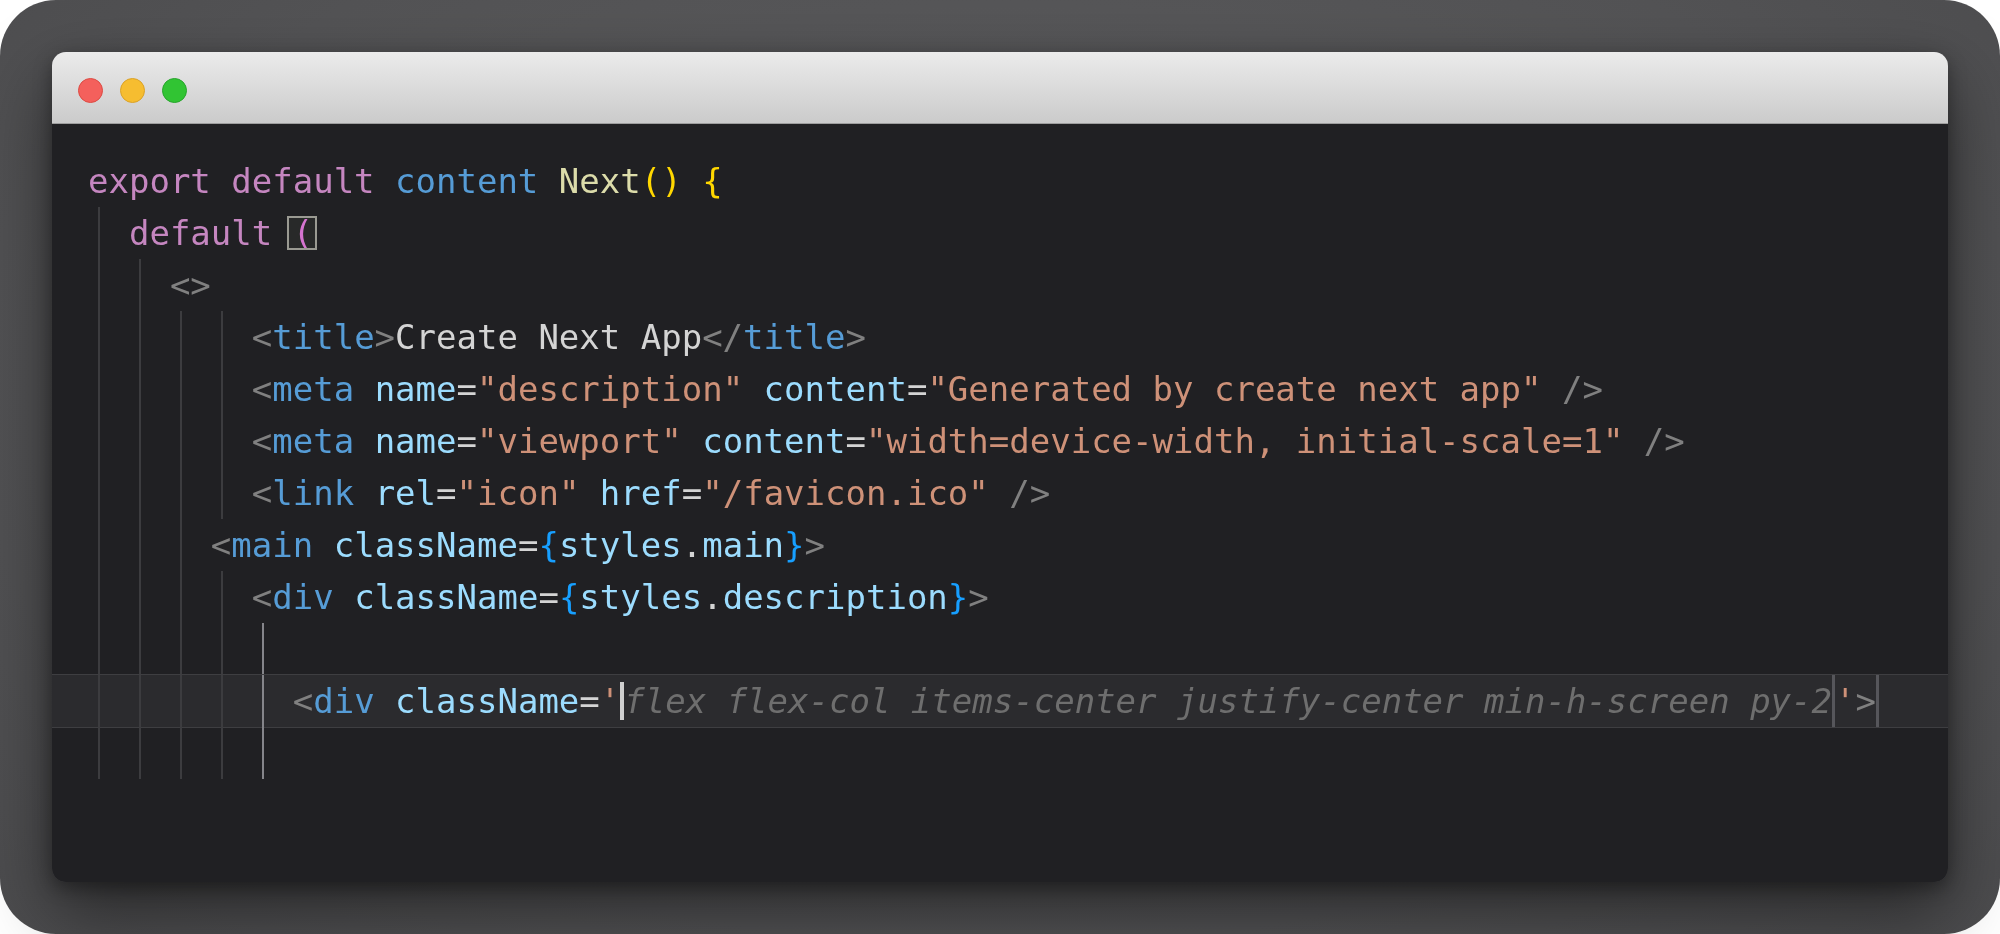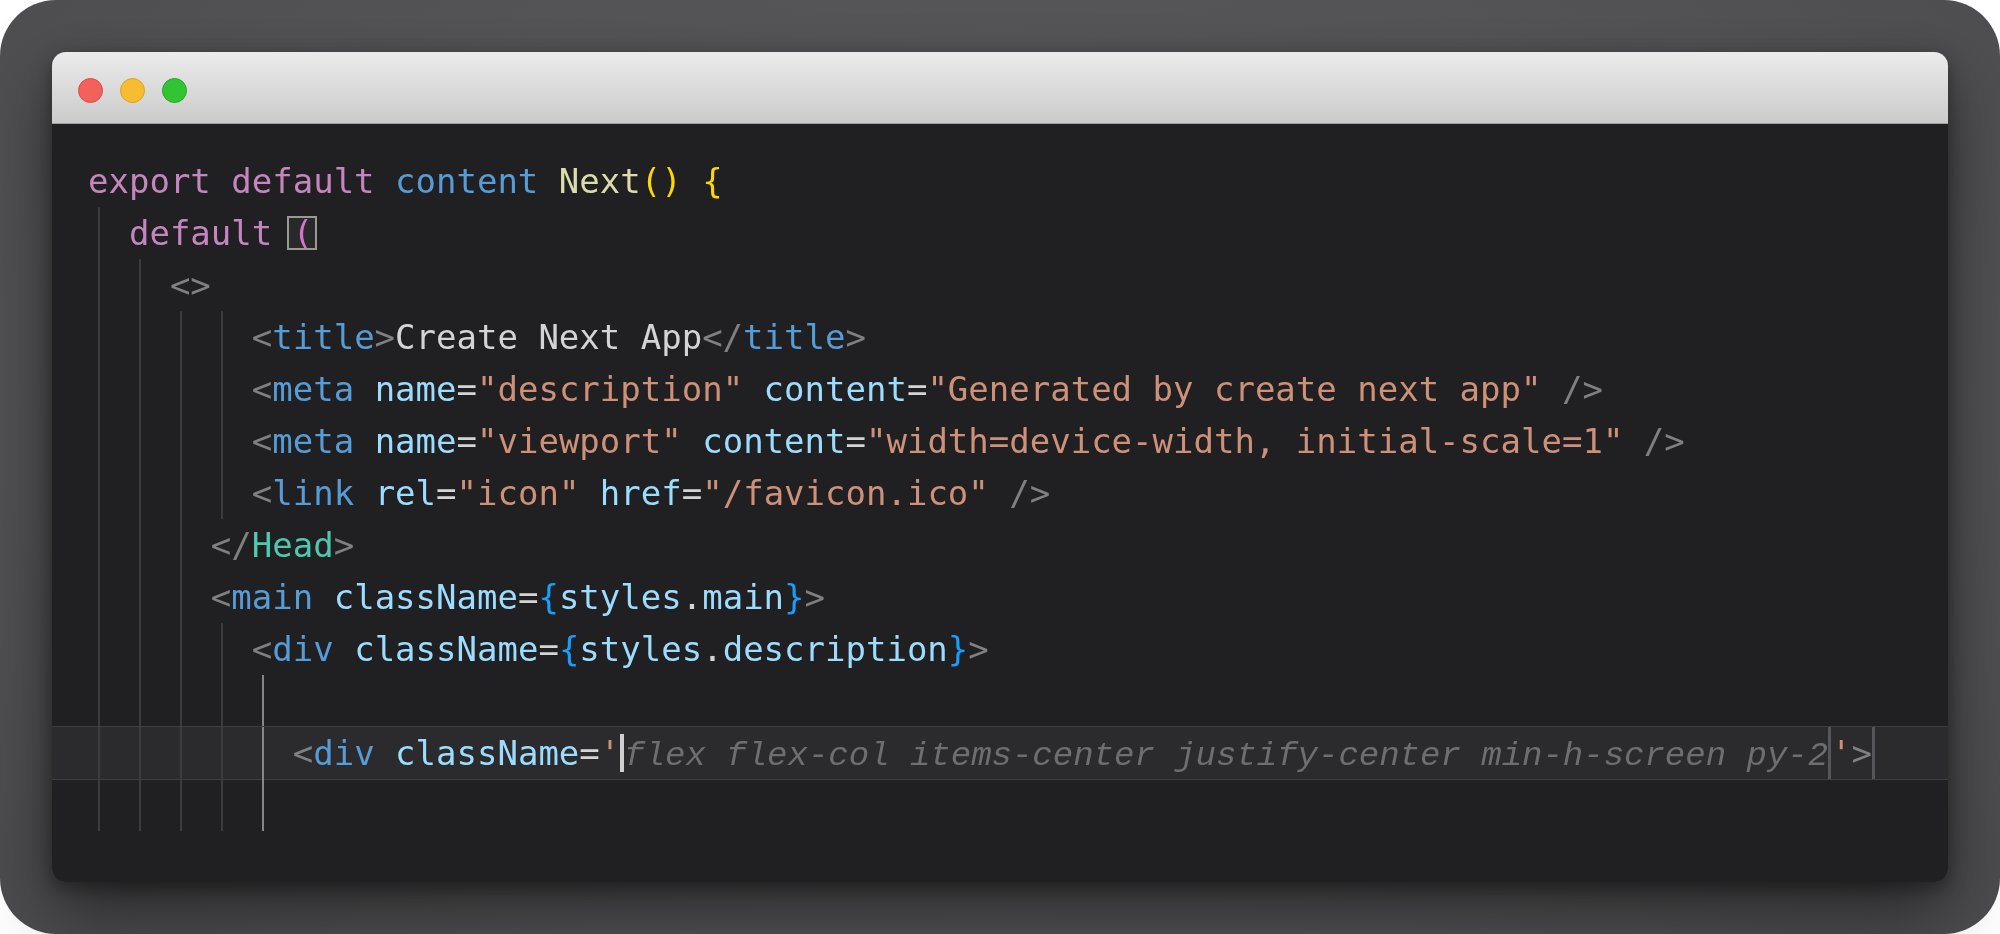--- a/index.html
+++ b/index.html
@@ -30,21 +30,21 @@
   .tk-bracket1{color:var(--c-bracket1);}
   .tk-bracket2{color:var(--c-bracket2);}
   .tk-bracket3{color:var(--c-bracket3);}
   .tk-component{color:var(--c-component);}
   .tk-tag{color:var(--c-tag);}
   .tk-attribute{color:var(--c-attribute);}
   .tk-string{color:var(--c-string);}
   .tk-punctuation{color:var(--c-punctuation);}
   .tk-equals{color:var(--c-equals);}
   .tk-plain{color:var(--c-text);}
-  .tk-ghost{color:var(--c-ghost);font-style:italic;font-family:Liberation Mono, monospace;}
+  .tk-ghost{color:var(--c-ghost);font-style:italic;}
   .match{position:relative;}
   .match::after{content:"";position:absolute;left:-6px;right:-4px;top:3px;bottom:3px;
         border:2px solid #9a9a92;background:rgba(150,170,130,.07);}
   .cursor{display:inline-block;width:4px;height:38px;background:#cfcfcf;vertical-align:-7px;}
   .colbar{display:inline-block;width:3px;height:52px;background:#56565b;vertical-align:top;}
 </style>
 </head>
 <body>
 
 <div class="stage">
@@ -59,21 +59,20 @@
       </div>
     </div>
     <div class="code">
         <div class="line"><span class="tk-keyword">export default </span><span class="tk-kwfunction">content </span><span class="tk-fname">Next</span><span class="tk-bracket1">()</span><span class="tk-plain"> </span><span class="tk-bracket1">{</span></div>
         <div class="line"><i class="guide" style="left: 46.235px;"></i><span class="tk-plain">  </span><span class="tk-keyword">default </span><span class="tk-bracket2 match">(</span></div>
         <div class="line"><i class="guide" style="left: 46.235px;"></i><i class="guide" style="left: 87.175px;"></i><span class="tk-plain">    </span><span class="tk-punctuation">&lt;&gt;</span></div>
         <div class="line"><i class="guide" style="left: 46.235px;"></i><i class="guide" style="left: 87.175px;"></i><i class="guide" style="left: 128.115px;"></i><i class="guide" style="left: 169.055px;"></i><span class="tk-plain">        </span><span class="tk-punctuation">&lt;</span><span class="tk-tag">title</span><span class="tk-punctuation">&gt;</span><span class="tk-plain">Create Next App</span><span class="tk-punctuation">&lt;/</span><span class="tk-tag">title</span><span class="tk-punctuation">&gt;</span></div>
         <div class="line"><i class="guide" style="left: 46.235px;"></i><i class="guide" style="left: 87.175px;"></i><i class="guide" style="left: 128.115px;"></i><i class="guide" style="left: 169.055px;"></i><span class="tk-plain">        </span><span class="tk-punctuation">&lt;</span><span class="tk-tag">meta</span><span class="tk-plain"> </span><span class="tk-attribute">name</span><span class="tk-equals">=</span><span class="tk-string">"description"</span><span class="tk-plain"> </span><span class="tk-attribute">content</span><span class="tk-equals">=</span><span class="tk-string">"Generated by create next app"</span><span class="tk-plain"> </span><span class="tk-punctuation">/&gt;</span></div>
         <div class="line"><i class="guide" style="left: 46.235px;"></i><i class="guide" style="left: 87.175px;"></i><i class="guide" style="left: 128.115px;"></i><i class="guide" style="left: 169.055px;"></i><span class="tk-plain">        </span><span class="tk-punctuation">&lt;</span><span class="tk-tag">meta</span><span class="tk-plain"> </span><span class="tk-attribute">name</span><span class="tk-equals">=</span><span class="tk-string">"viewport"</span><span class="tk-plain"> </span><span class="tk-attribute">content</span><span class="tk-equals">=</span><span class="tk-string">"width=device-width, initial-scale=1"</span><span class="tk-plain"> </span><span class="tk-punctuation">/&gt;</span></div>
         <div class="line"><i class="guide" style="left: 46.235px;"></i><i class="guide" style="left: 87.175px;"></i><i class="guide" style="left: 128.115px;"></i><i class="guide" style="left: 169.055px;"></i><span class="tk-plain">        </span><span class="tk-punctuation">&lt;</span><span class="tk-tag">link</span><span class="tk-plain"> </span><span class="tk-attribute">rel</span><span class="tk-equals">=</span><span class="tk-string">"icon"</span><span class="tk-plain"> </span><span class="tk-attribute">href</span><span class="tk-equals">=</span><span class="tk-string">"/favicon.ico"</span><span class="tk-plain"> </span><span class="tk-punctuation">/&gt;</span></div>
-        <div class="line"><i class="guide" style="left: 46.235px;"></i><i class="guide" style="left: 87.175px;"></i><i class="guide" style="left: 128.115px;"></i><span class="tk-plain">      </span><span class="tk-punctuation">&lt;/</span><span class="tk-component">Head</span><span class="tk-punctuation">&gt;</span></div>
         <div class="line"><i class="guide" style="left: 46.235px;"></i><i class="guide" style="left: 87.175px;"></i><i class="guide" style="left: 128.115px;"></i><span class="tk-plain">      </span><span class="tk-punctuation">&lt;</span><span class="tk-tag">main</span><span class="tk-plain"> </span><span class="tk-attribute">className</span><span class="tk-equals">=</span><span class="tk-bracket3">{</span><span class="tk-attribute">styles</span><span class="tk-equals">.</span><span class="tk-attribute">main</span><span class="tk-bracket3">}</span><span class="tk-punctuation">&gt;</span></div>
         <div class="line"><i class="guide" style="left: 46.235px;"></i><i class="guide" style="left: 87.175px;"></i><i class="guide" style="left: 128.115px;"></i><i class="guide" style="left: 169.055px;"></i><span class="tk-plain">        </span><span class="tk-punctuation">&lt;</span><span class="tk-tag">div</span><span class="tk-plain"> </span><span class="tk-attribute">className</span><span class="tk-equals">=</span><span class="tk-bracket3">{</span><span class="tk-attribute">styles</span><span class="tk-equals">.</span><span class="tk-attribute">description</span><span class="tk-bracket3">}</span><span class="tk-punctuation">&gt;</span></div>
         <div class="line"><i class="guide" style="left: 46.235px;"></i><i class="guide" style="left: 87.175px;"></i><i class="guide" style="left: 128.115px;"></i><i class="guide" style="left: 169.055px;"></i><i class="guide active" style="left: 209.995px;"></i></div>
         <div class="line current"><i class="guide" style="left: 46.235px;"></i><i class="guide" style="left: 87.175px;"></i><i class="guide" style="left: 128.115px;"></i><i class="guide" style="left: 169.055px;"></i><i class="guide active" style="left: 209.995px;"></i><span class="tk-plain">          </span><span class="tk-punctuation">&lt;</span><span class="tk-tag">div</span><span class="tk-plain"> </span><span class="tk-attribute">className</span><span class="tk-equals">=</span><span class="tk-string">'</span><span class="cursor"></span><span class="tk-ghost">flex flex-col items-center justify-center min-h-screen py-2</span><span class="colbar"></span><span class="tk-string">'</span><span class="tk-punctuation">&gt;</span><span class="colbar"></span></div>
         <div class="line"><i class="guide" style="left: 46.235px;"></i><i class="guide" style="left: 87.175px;"></i><i class="guide" style="left: 128.115px;"></i><i class="guide" style="left: 169.055px;"></i><i class="guide active" style="left: 209.995px;"></i></div>
       </div>
   </div>
 </div>
 
 </body></html>

